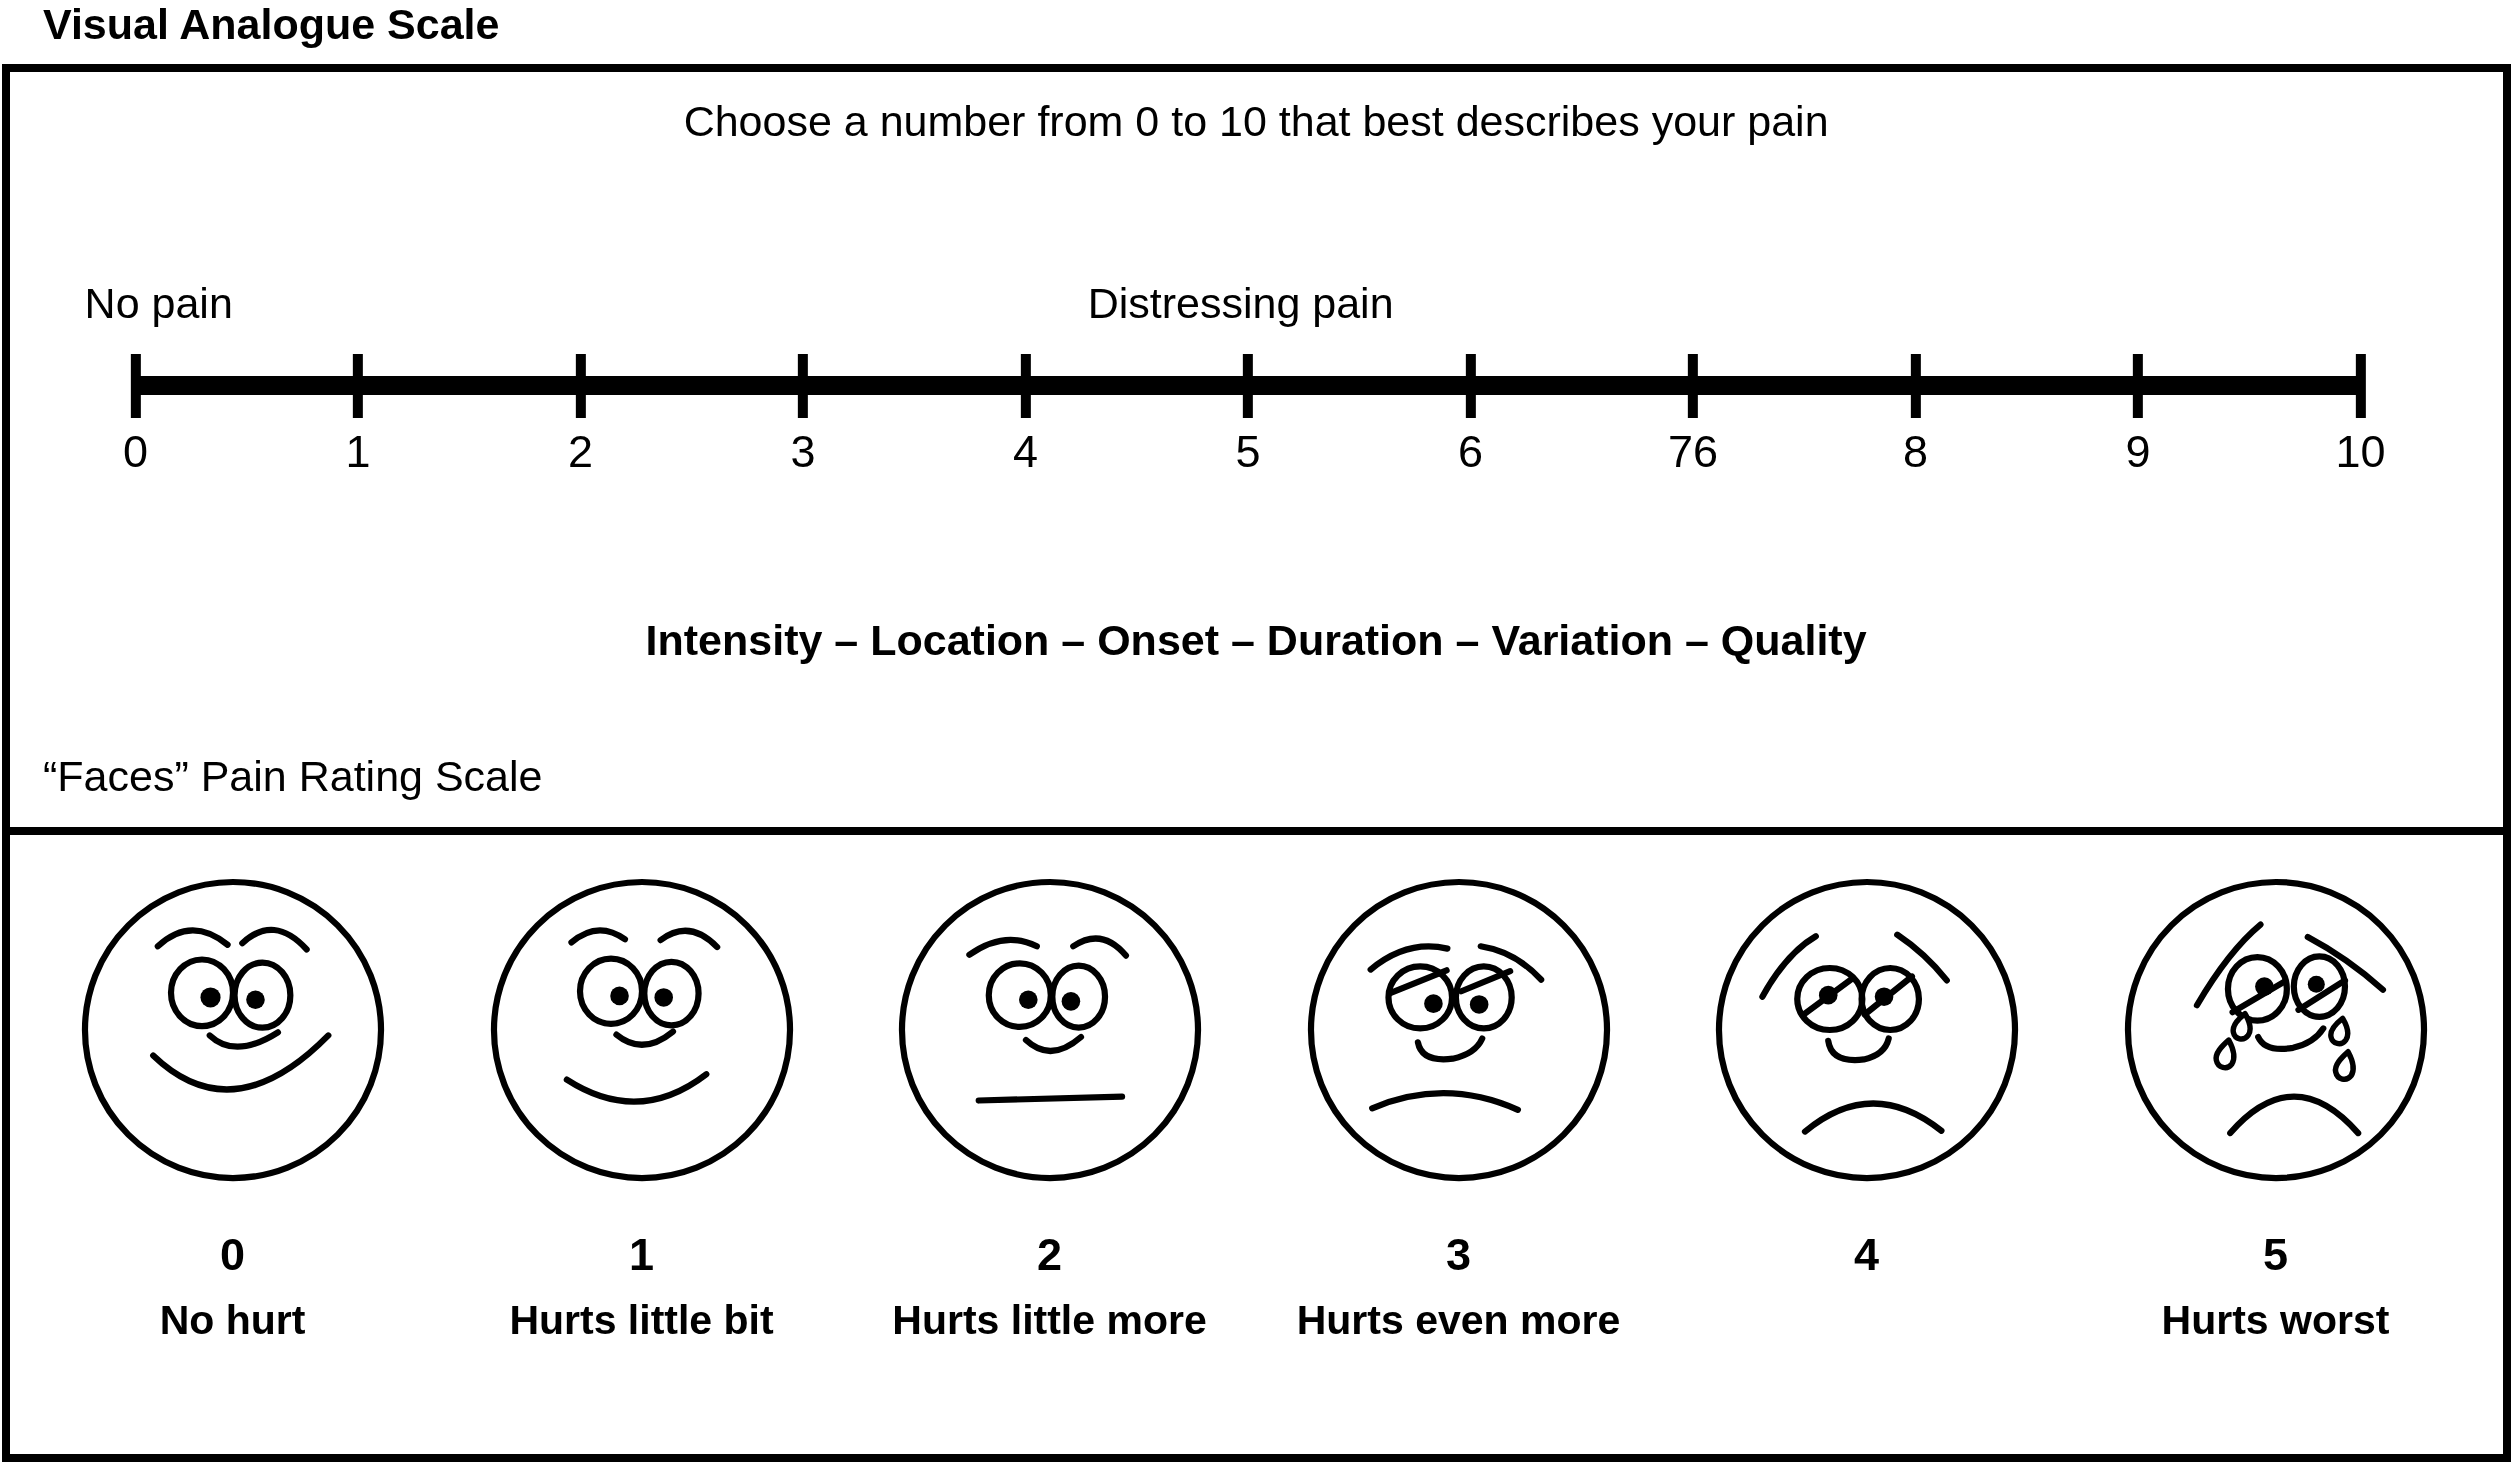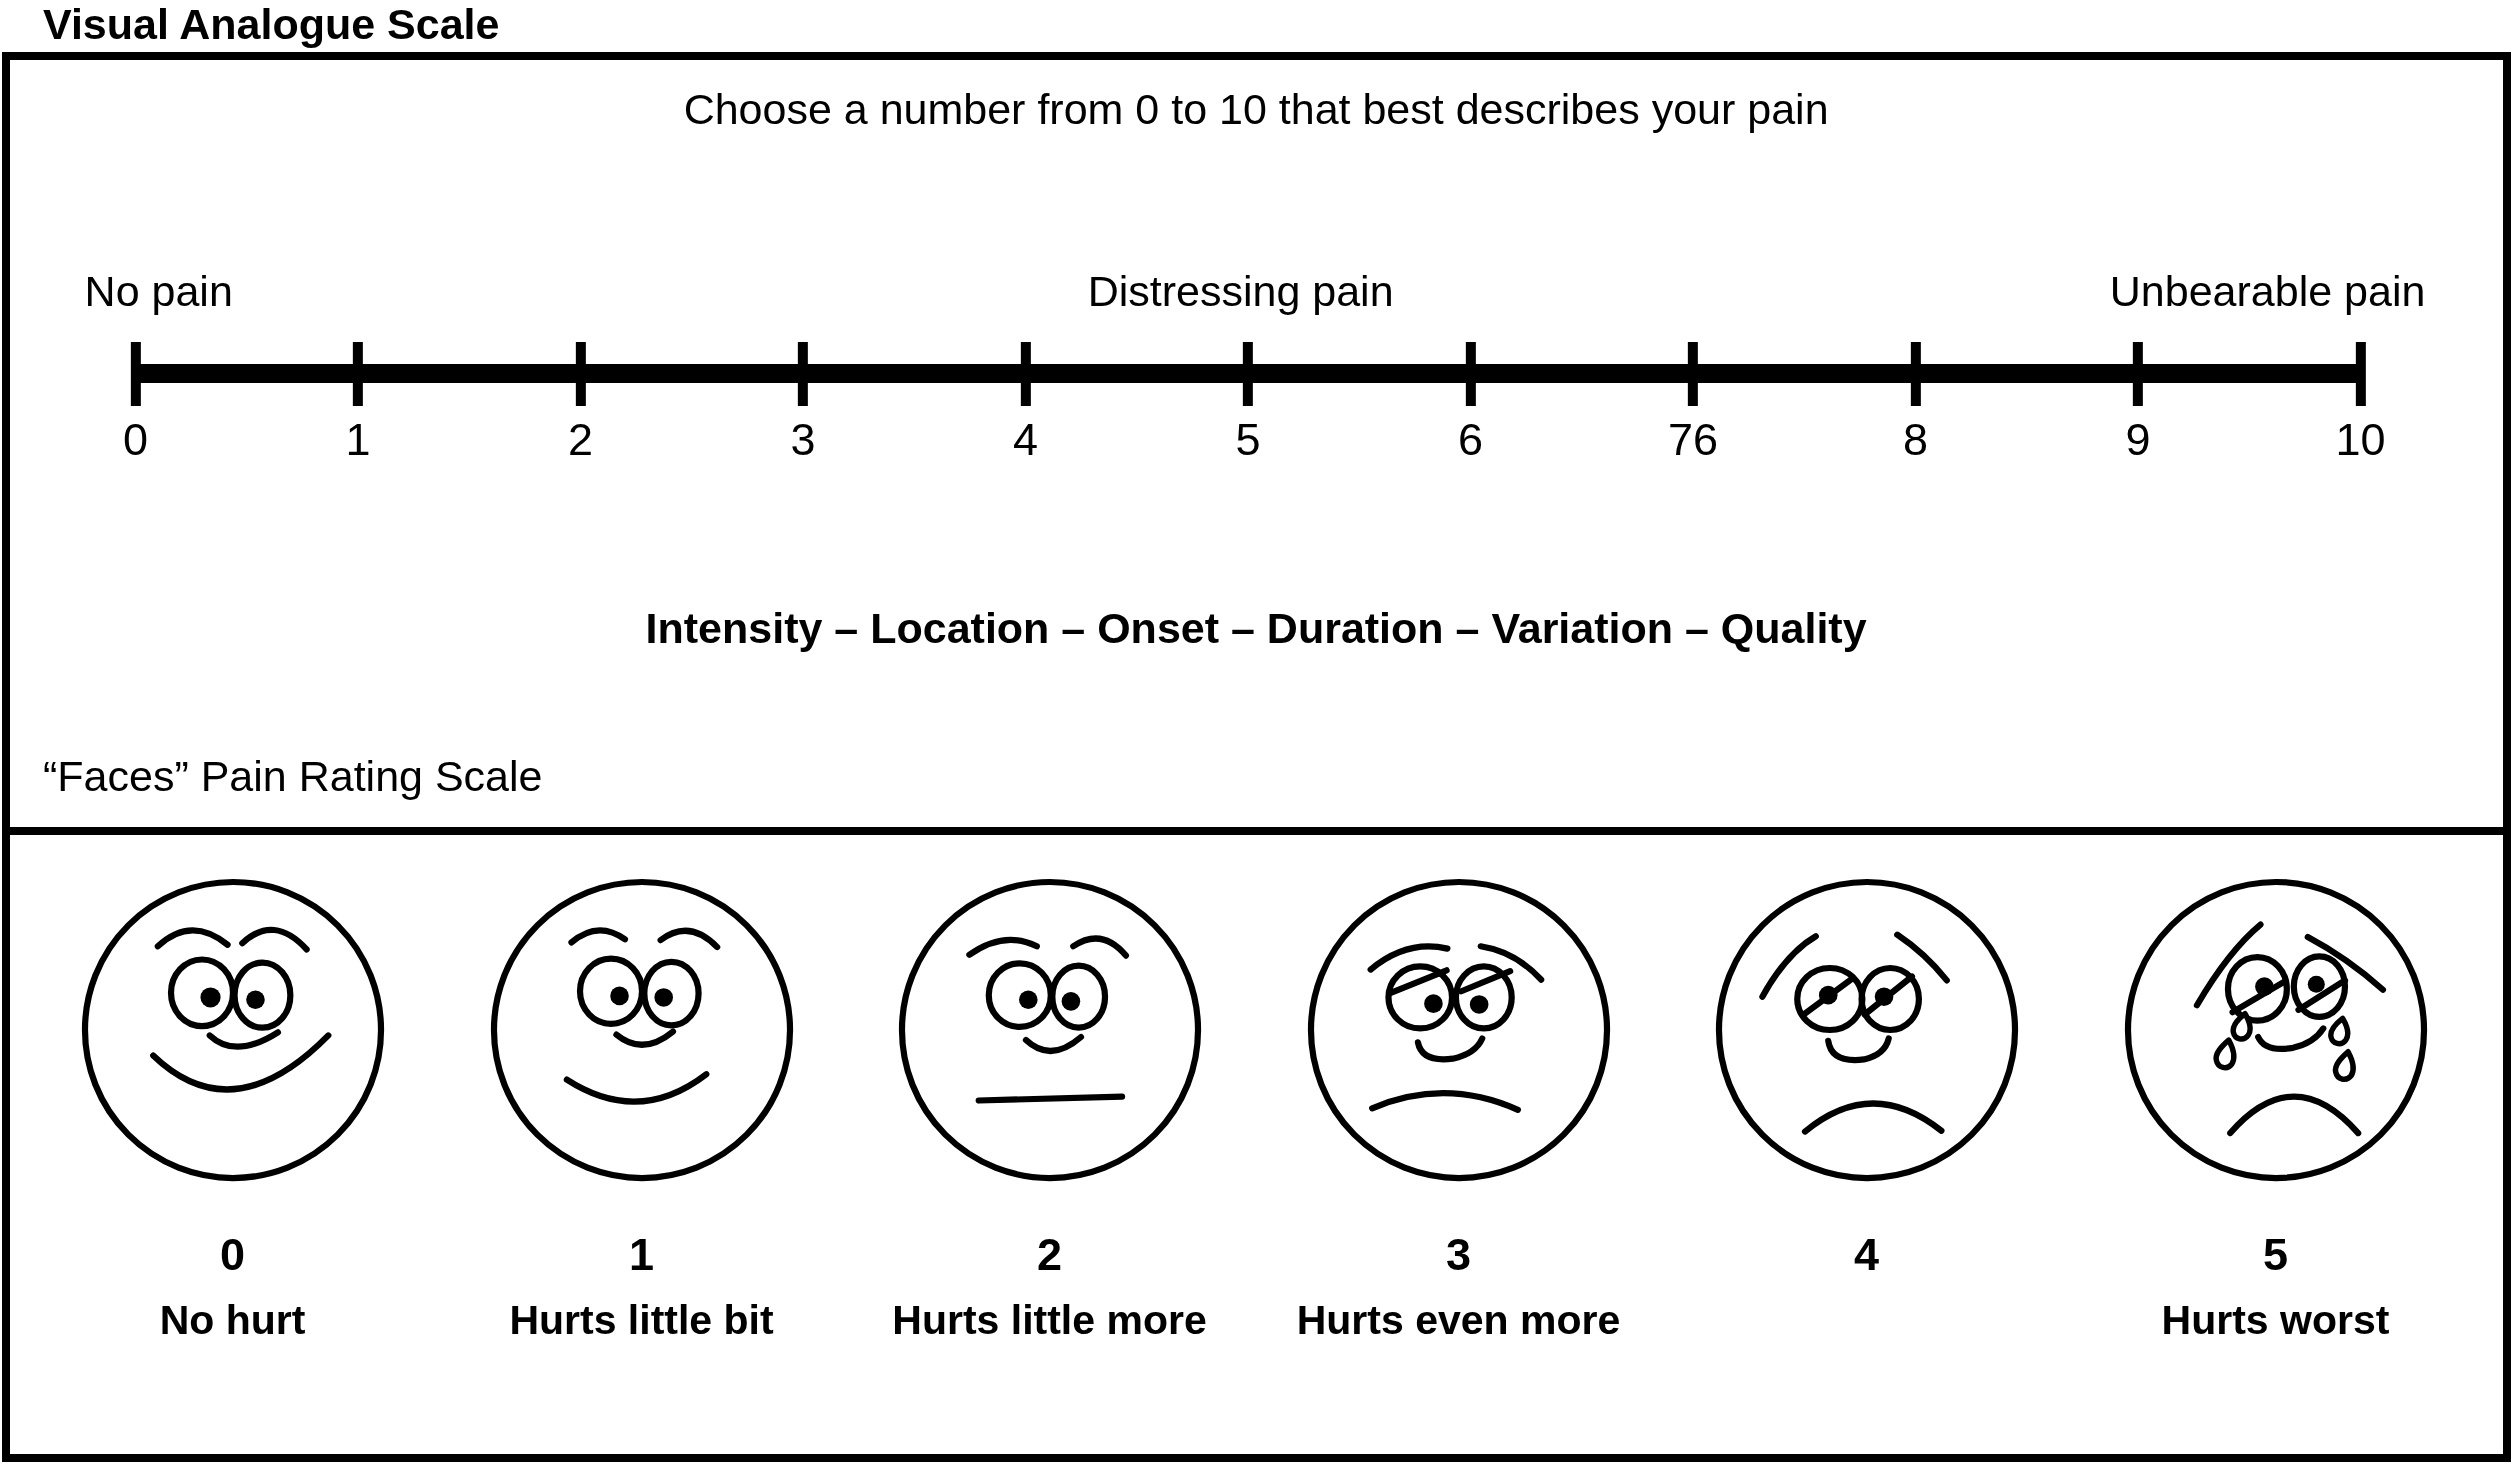--- a/index.html
+++ b/index.html
@@ -104,26 +104,25 @@
   .face-art .pupil { fill: #000000; stroke: none; }
   .face-art .tear  { fill: #ffffff; stroke: #000000; stroke-width: 7; }
 </style>
 </head>
 <body>
 
 <div class="page">
 
   <div class="abs section-title bold" style="left:43px; top:1.6px;">Visual Analogue Scale</div>
 
-  <div class="panel" style="top:52px; height:844px;padding-left:33px;">
+  <div class="panel" style="top:64px; height:844px;padding-left:33px;">
     <div class="abs centered-line" style="top:25.5px;">Choose a number from 0 to 10 that best describes your pain</div>
 
     <div class="abs anchor-label" style="left:75px; top:208px;">No pain</div>
     <div class="abs anchor-label" style="left:1231px; top:208px; transform:translateX(-50%);">Distressing pain</div>
-    <div class="abs anchor-label" style="left:2258px; top:208px; transform:translateX(-50%);">Unbearable pain</div>
 
     <div class="scale" style="top:-60px; left:126px;">
       <div class="scale-bar"></div>
 
       <div class="tick" style="left:0%"></div>
       <div class="tick" style="left:10%"></div>
       <div class="tick" style="left:20%"></div>
       <div class="tick" style="left:30%"></div>
       <div class="tick" style="left:40%"></div>
       <div class="tick" style="left:50%"></div>

